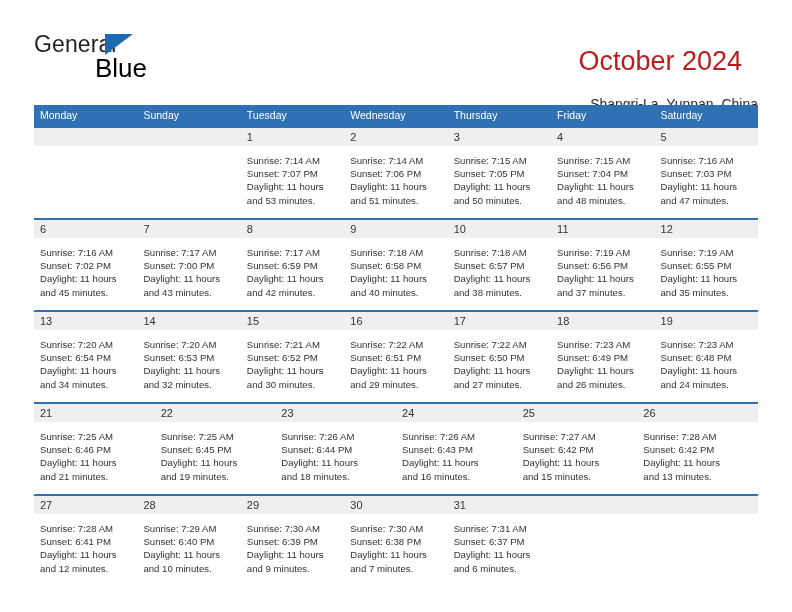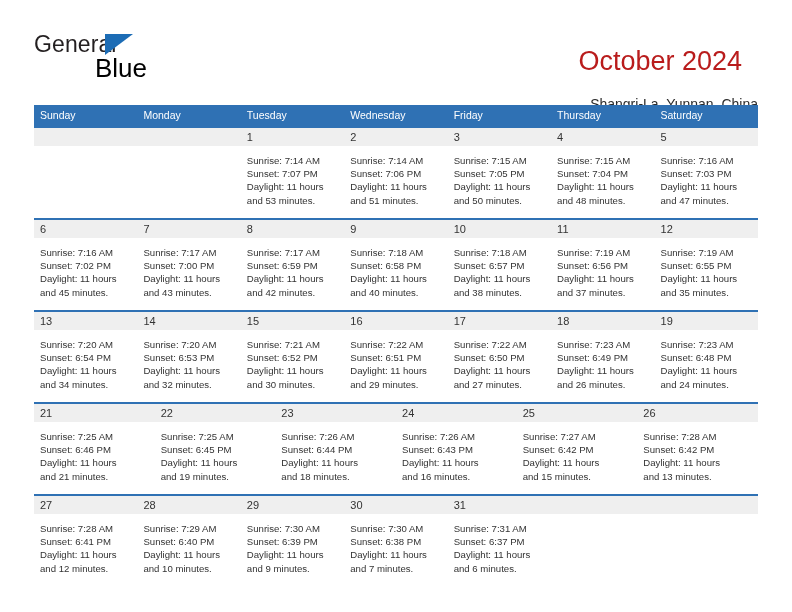--- a/index.html
+++ b/index.html
@@ -182,26 +182,26 @@
     <div class="title-block">
       <h1 class="cal-title">October 2024</h1>
       <h2 class="cal-subtitle">Shangri-La, Yunnan, China</h2>
     </div>
 
   </div>
 
   <div class="calendar">
 
     <div class="weekday-row">
+      <div class="weekday">Monday</div>
       <div class="weekday">Sunday</div>
-      <div class="weekday">Monday</div>
       <div class="weekday">Tuesday</div>
       <div class="weekday">Wednesday</div>
+      <div class="weekday">Thursday</div>
       <div class="weekday">Friday</div>
-      <div class="weekday">Thursday</div>
       <div class="weekday">Saturday</div>
     </div>
 
     <div class="week-row">
       <div class="daynum-band"></div>
       <div class="day-cell empty">
         <div class="day-number"></div>
 
       </div>
       <div class="day-cell empty">

